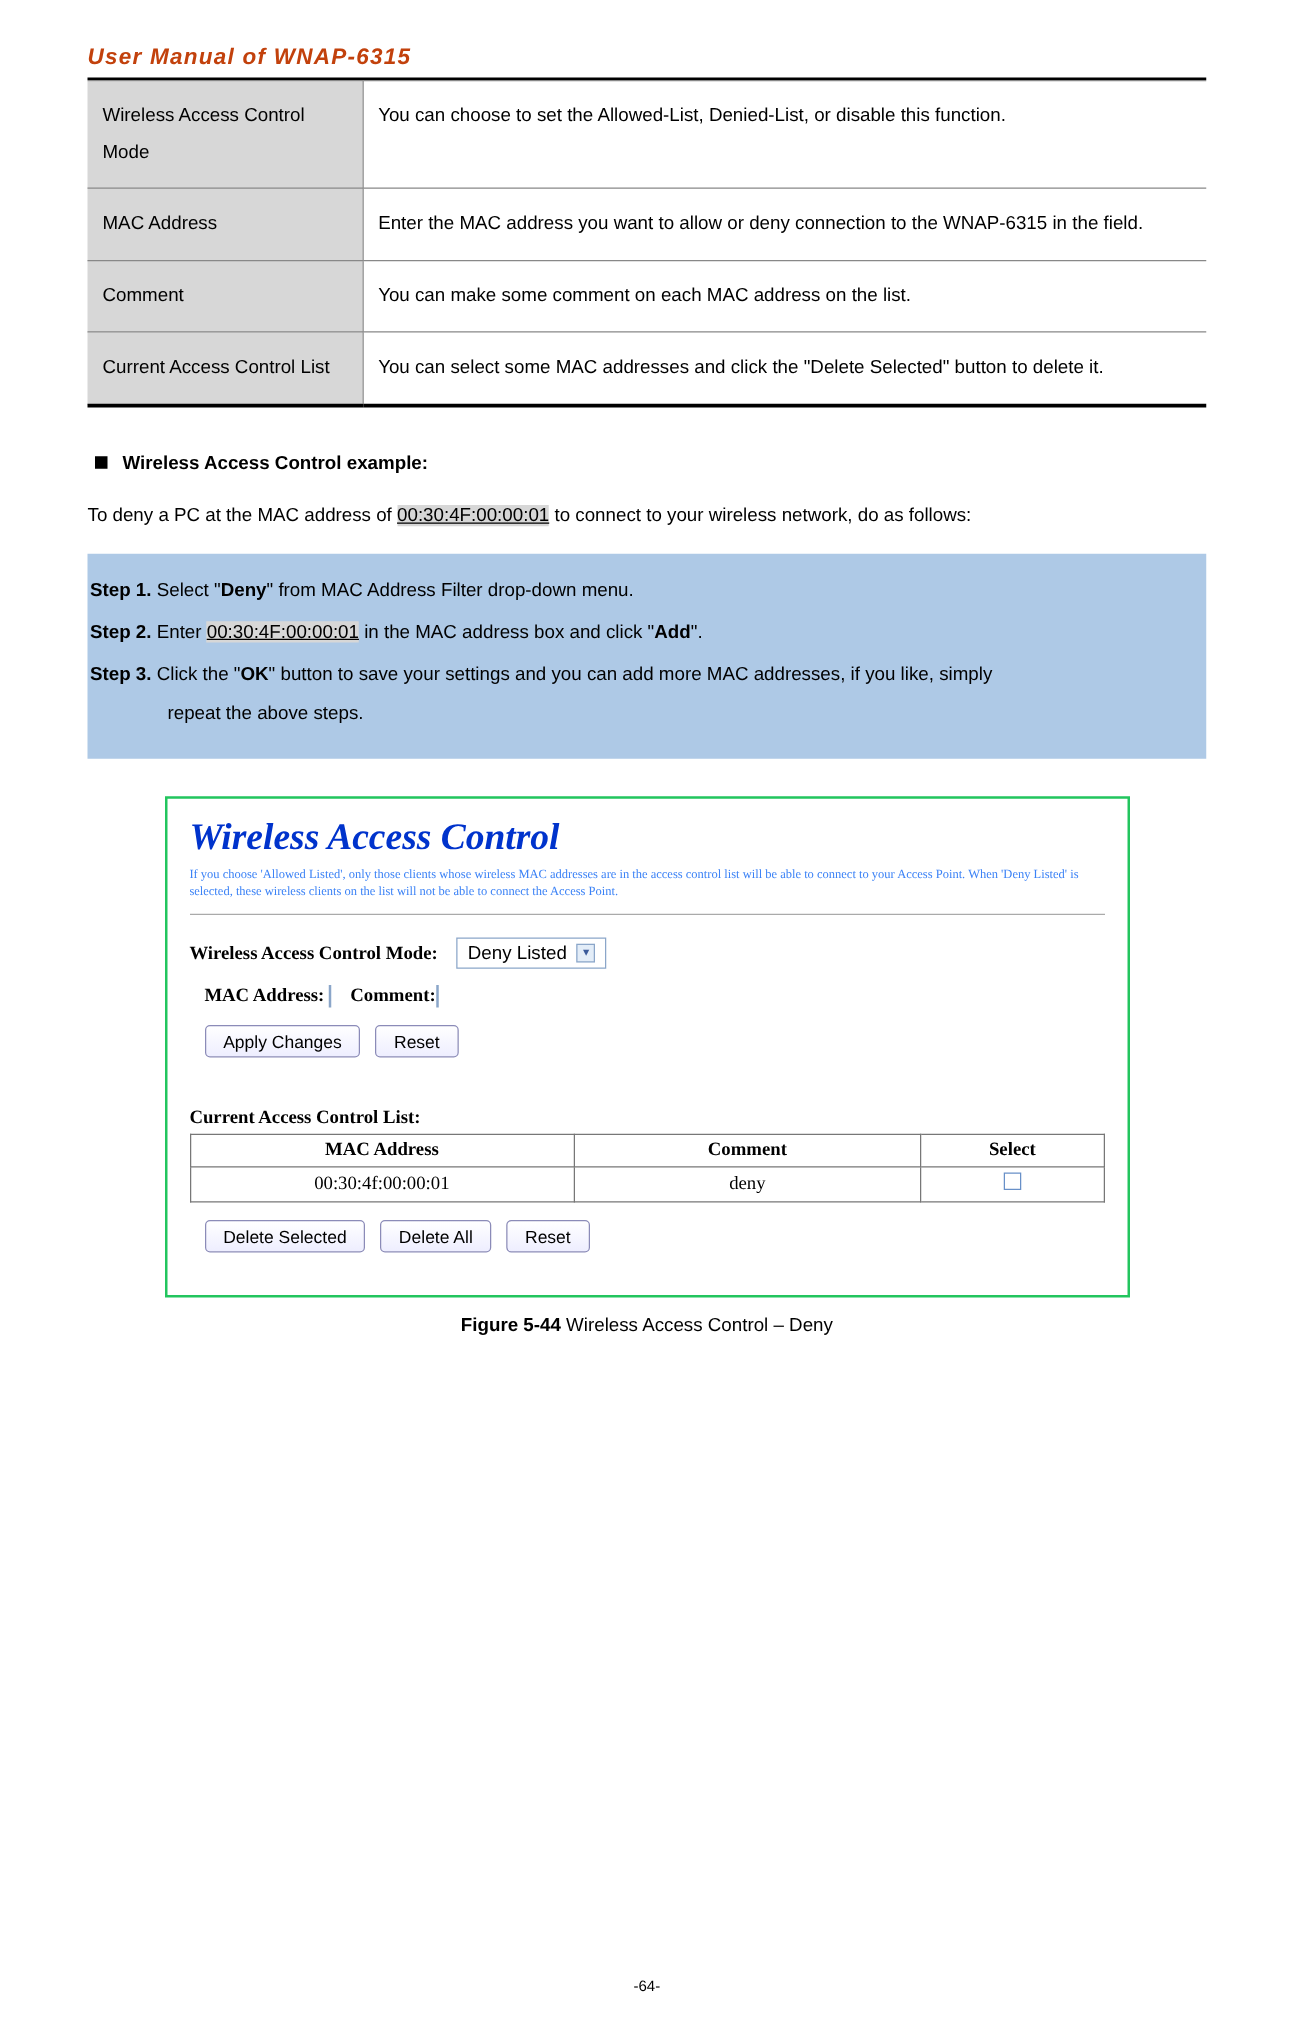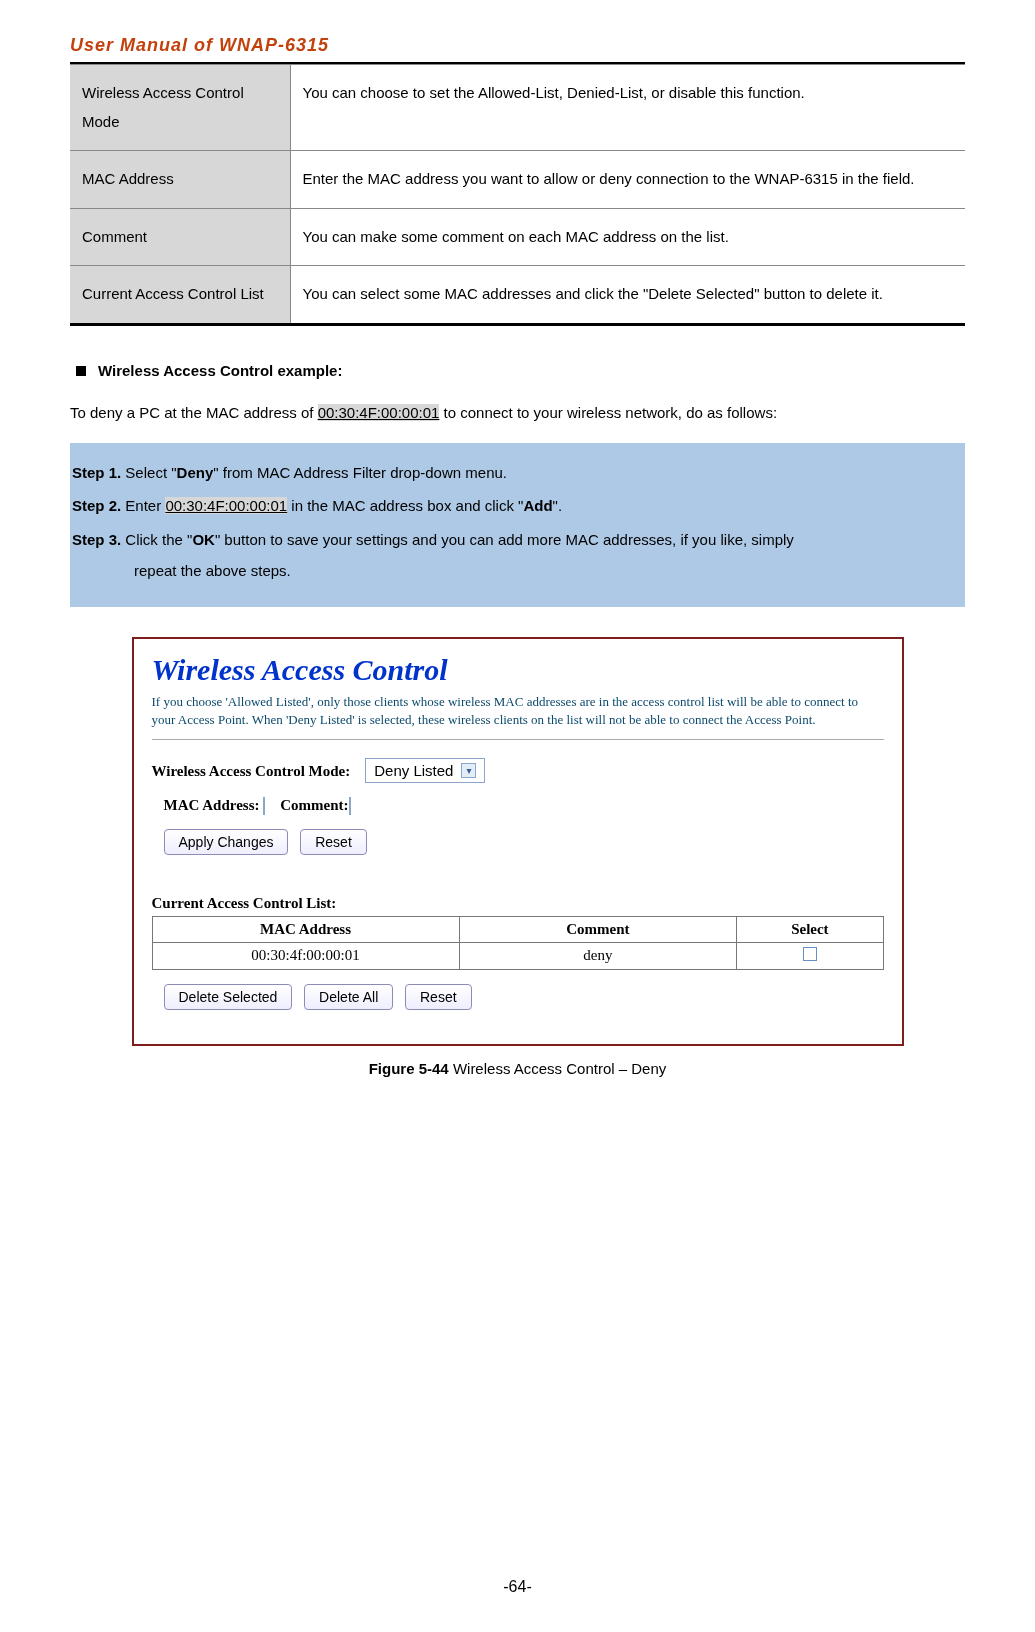--- a/index.html
+++ b/index.html
@@ -88,35 +88,35 @@
     text-align: justify;
   }
   .steps-box p { margin: 0 0 2px 0; }
   .step-label { font-weight: bold; }
   .step-ind { padding-left: 62px; display: block; }
   .screenshot-wrap {
     margin: 30px auto 0 auto;
     width: 772px;
   }
   .screenshot {
-    border: 2px solid #7f1d1d;
+    border: 2px solid #22c55e;
     padding: 14px 18px 20px 18px;
     background: #fff;
     font-family: "Times New Roman", Times, serif;
   }
   .ss-title {
     color: #0033cc;
     font-size: 30px;
     font-weight: bold;
     font-style: italic;
     margin-bottom: 6px;
   }
   .ss-intro {
-    font-size: 13px;
-    color: #0c4a6e;
+    font-size: 10px;
+    color: #3b82f6;
     line-height: 1.4;
   }
   .ss-hr {
     border: none;
     border-top: 1px solid #aaa;
     margin: 10px 0 18px 0;
   }
   .ss-row { margin-bottom: 14px; font-size: 15px;}
   .ss-label { font-weight: bold; }
   .ss-select {
@@ -182,21 +182,21 @@
     text-align: center;
     margin-top: 14px;
     font-size: 15px;
   }
   .caption .cap-b { font-weight: bold; }
   .footer-num {
     position: absolute;
     bottom: 36px;
     left: 0; right: 0;
     text-align: center;
-    font-size: 16px;
+    font-size: 12px;
   }
 </style>
 </head>
 <body>
 
 <div class="page">
 
   <div class="header-title">User Manual of WNAP-6315</div>
   <hr class="header-rule">
 

